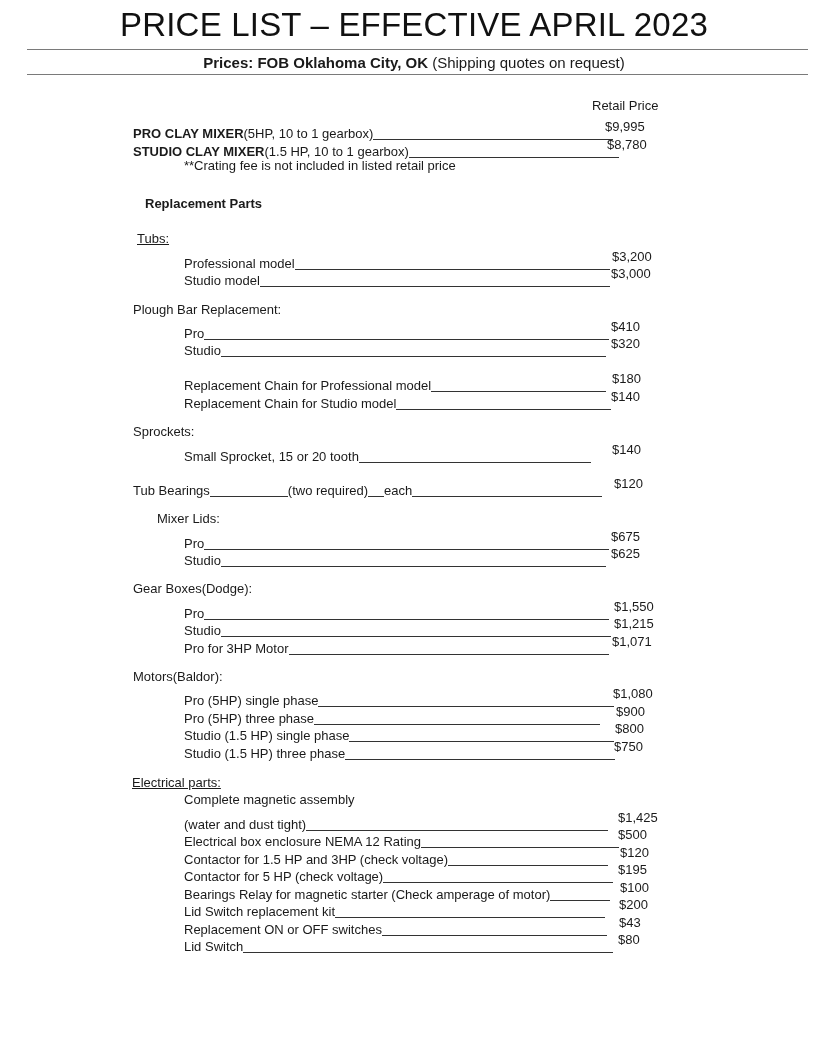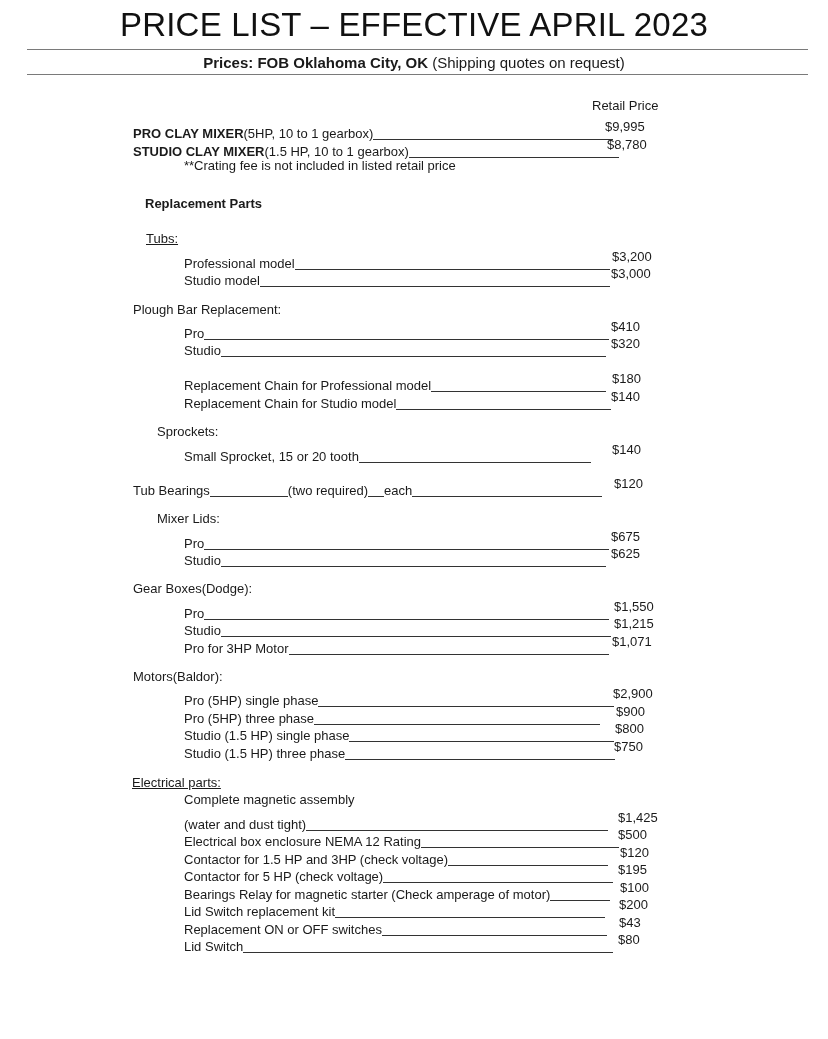--- a/index.html
+++ b/index.html
@@ -42,21 +42,21 @@
       <span class="bold">STUDIO CLAY MIXER</span>
       <span> (1.5 HP, 10 to 1 gearbox)</span>
       <span class="leader" style="width:210px"></span>
     </span>
   <span class="price" style="left:474px">$8,780</span>
 </div>
 <div class="row" style="left:184px; top:158px;text-align:center;">**Crating fee is not included in listed retail price</div>
 
 <div class="row bold" style="left:133px; top:196px; font-weight:normal;margin-left:12px;"><span style="font-weight:600">Replacement Parts</span></div>
 
-<div class="row" style="left:146px; top:231px;text-decoration:underline;">Tubs:</div>
+<div class="row" style="left:137px; top:231px;text-decoration:underline;">Tubs:</div>
 <div class="row" style="left:184px; top:249px;">
   <span class="line">
       <span>Professional model</span>
       <span class="leader" style="width:315px"></span>
     </span>
   <span class="price" style="left:428px">$3,200</span>
 </div>
 <div class="row" style="left:184px; top:266px;">
   <span class="line">
       <span>Studio model</span>
@@ -89,21 +89,21 @@
   <span class="price" style="left:428px">$180</span>
 </div>
 <div class="row" style="left:184px; top:389px;">
   <span class="line">
       <span>Replacement Chain for Studio model</span>
       <span class="leader" style="width:215px"></span>
     </span>
   <span class="price" style="left:427px">$140</span>
 </div>
 
-<div class="row" style="left:133px; top:424px;margin-left:24px;">Sprockets:</div>
+<div class="row" style="left:133px; top:424px;">Sprockets:</div>
 <div class="row" style="left:184px; top:442px;">
   <span class="line">
       <span>Small Sprocket, 15 or 20 tooth </span>
       <span class="leader" style="width:232px"></span>
     </span>
   <span class="price" style="left:428px">$140</span>
 </div>
 
 <div class="row" style="left:133px; top:476px;">
   <span class="line">
@@ -155,21 +155,21 @@
     </span>
   <span class="price" style="left:428px">$1,071</span>
 </div>
 
 <div class="row" style="left:133px; top:669px;">Motors(Baldor):</div>
 <div class="row" style="left:184px; top:686px;">
   <span class="line">
       <span>Pro (5HP) single phase</span>
       <span class="leader" style="width:296px"></span>
     </span>
-  <span class="price" style="left:429px">$2,900</span>
+  <span class="price" style="left:429px">$1,080</span>
 </div>
 <div class="row" style="left:184px; top:704px;">
   <span class="line">
       <span>Pro (5HP) three phase</span>
       <span class="leader" style="width:286px"></span>
     </span>
   <span class="price" style="left:432px">$900</span>
 </div>
 <div class="row" style="left:184px; top:721px;">
   <span class="line">

